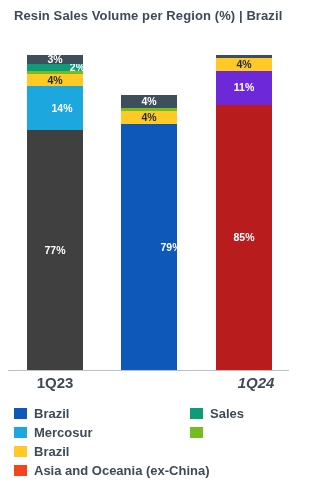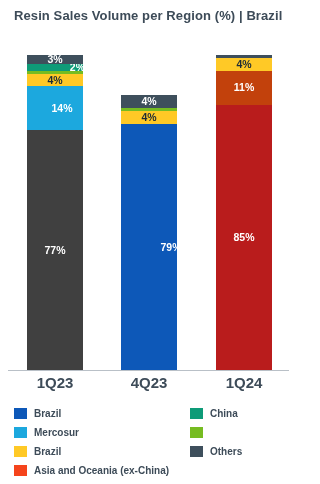--- a/index.html
+++ b/index.html
@@ -92,21 +92,21 @@
     position: absolute;
     top: 374px;
     width: 70px;
     text-align: center;
     font-size: 15px;
     font-weight: bold;
     color: #3d4b58;
   }
   #tick-label-0 { left: 20px;  }
   #tick-label-1 { left: 114px; }
-  #tick-label-2 { left: 209px; }
+  #tick-label-2 { left: 221px; font-style: italic; }
 
   
   #legend {
     position: absolute;
     left: 0;
     top: 404px;
     width: 297px;
     height: 80px;
   }
 
@@ -121,21 +121,21 @@
   }
 
   .legend-swatch {
     width: 13px;
     height: 11px;
     flex: 0 0 13px;
     margin-right: 7px;
   }
 
   .legend-text {
-    font-size: 10px;
+    font-size: 13px;
     font-weight: bold;
     color: #3d4b58;
     white-space: nowrap;
   }
 </style>
 </head>
 <body>
 
 <div id="chart-card">
 
@@ -170,33 +170,32 @@
         </div>
         <div class="seg" style="background: rgb(13, 88, 184); height: 246.48px; flex: 0 0 246.48px; z-index: 16; padding-left: 44px;">
           <span class="seg-label lbl-white">79%</span>
         </div>
       </div>
     <div class="bar-group" id="bar-group-2">
         <div class="seg" style="background: rgb(62, 79, 92); height: 3.12px; flex: 0 0 3.12px; z-index: 20;"></div>
         <div class="seg" style="background: rgb(255, 201, 38); height: 12.48px; flex: 0 0 12.48px; z-index: 19;">
           <span class="seg-label lbl-dark">4%</span>
         </div>
-        <div class="seg" style="background: #c2410c; height: 34.32px; flex: 0 0 34.32px; z-index: 18;">
+        <div class="seg" style="background: #6d28d9; height: 34.32px; flex: 0 0 34.32px; z-index: 18;">
           <span class="seg-label lbl-white">11%</span>
         </div>
         <div class="seg" style="background: #b91c1c; height: 265.2px; flex: 0 0 265.2px; z-index: 17;">
           <span class="seg-label lbl-white">85%</span>
         </div>
       </div>
   </div>
 
   <div id="axis-line"></div>
 
   <div class="tick-label" id="tick-label-0">1Q23</div>
-  <div class="tick-label" id="tick-label-1">4Q23</div>
   <div class="tick-label" id="tick-label-2">1Q24</div>
 
   <div id="legend">
     <div class="legend-col" id="legend-col-left">
         <div class="legend-item">
           <span class="legend-swatch" style="background: rgb(13, 88, 184);"></span>
           <span class="legend-text">Brazil</span>
         </div>
         <div class="legend-item">
           <span class="legend-swatch" style="background: rgb(28, 168, 222);"></span>
@@ -207,25 +206,21 @@
           <span class="legend-text">Brazil</span>
         </div>
         <div class="legend-item">
           <span class="legend-swatch" style="background: rgb(245, 68, 28);"></span>
           <span class="legend-text">Asia and Oceania (ex-China)</span>
         </div>
       </div>
     <div class="legend-col" id="legend-col-right">
         <div class="legend-item">
           <span class="legend-swatch" style="background: rgb(14, 155, 120);"></span>
-          <span class="legend-text">China</span>
+          <span class="legend-text">Sales</span>
         </div>
         <div class="legend-item">
           <span class="legend-swatch" style="background: rgb(118, 188, 33);"></span>
         </div>
-        <div class="legend-item">
-          <span class="legend-swatch" style="background: rgb(62, 79, 92);"></span>
-          <span class="legend-text">Others</span>
-        </div>
       </div>
   </div>
 
 </div>
 
 </body></html>

